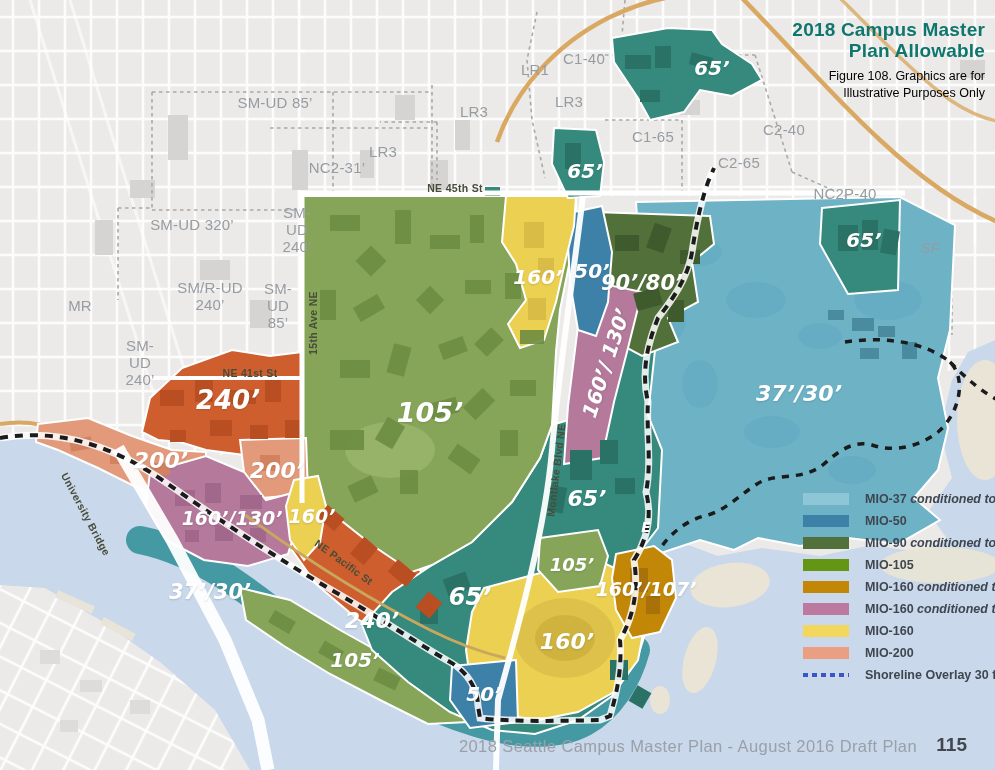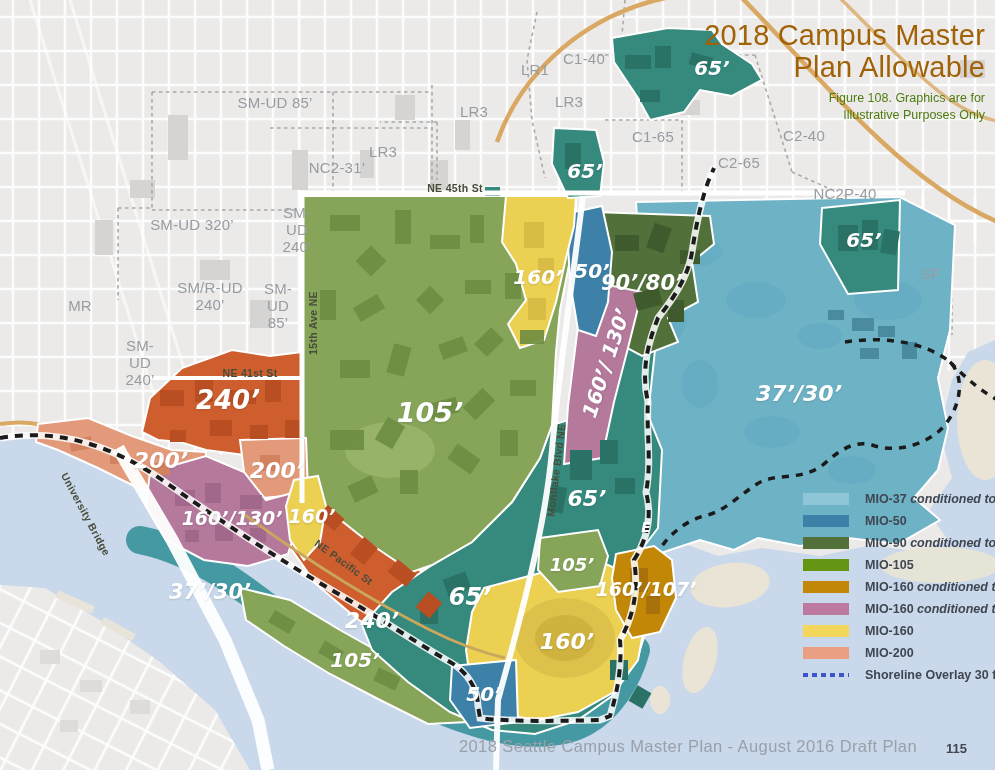--- a/index.html
+++ b/index.html
@@ -10,34 +10,34 @@
   #labels-layer{position:absolute;left:0;top:0;width:100%;height:100%;pointer-events:none;}
   .h-label{position:absolute;color:#fff;font-weight:800;font-style:italic;
            font-family:"DejaVu Sans","Liberation Sans",sans-serif;white-space:nowrap;
            transform:translate(-50%,-50%);text-shadow:0 1px 2px rgba(40,60,60,.18);}
   .z-label{position:absolute;color:#979ca2;font-weight:500;font-size:15px;line-height:1.12;
            white-space:pre-line;text-align:center;transform:translate(-50%,-50%);letter-spacing:.2px;}
   .s-label{position:absolute;color:#474d3a;font-weight:700;font-size:10.5px;white-space:nowrap;
            transform:translate(-50%,-50%);letter-spacing:.3px;}
   
   #title-block{position:absolute;top:20px;right:10px;width:330px;text-align:right;}
-  .t-line{font-size:29px;line-height:1.09;font-weight:400;color:#a16207;letter-spacing:.2px;}
+  .t-line{font-size:19px;line-height:1.09;font-weight:700;color:#0f766e;letter-spacing:.2px;}
   #subtitle{margin-top:7px;}
-  .s-line{font-size:12.5px;line-height:1.35;font-weight:500;color:#4d7c0f;}
+  .s-line{font-size:12.5px;line-height:1.35;font-weight:500;color:#000000;}
   
   #legend{position:absolute;left:803px;top:488px;width:190px;}
   .lg-row{display:flex;align-items:center;height:22px;}
   .lg-swatch{width:46px;height:12px;flex:0 0 46px;margin-right:16px;}
   .lg-dash{width:46px;height:4px;flex:0 0 46px;margin-right:16px;}
   .lg-label{font-size:12.5px;font-weight:700;color:#3f4650;white-space:nowrap;}
   .lg-cond{font-style:italic;}
   
   #footer-caption{position:absolute;right:78px;bottom:14px;font-size:16.5px;color:#9aa0a8;
                   letter-spacing:.4px;}
-  #page-number{position:absolute;right:28px;bottom:14px;font-size:13px;font-weight:800;color:#42464e;}
+  #page-number{position:absolute;right:28px;bottom:14px;font-size:19px;font-weight:800;color:#42464e;}
 </style>
 </head>
 <body>
 
 <div id="stage">
 
 <svg id="map-svg" width="995" height="770" viewBox="0 0 995 770">
   <defs>
     <pattern id="grid" width="26" height="34" patternUnits="userSpaceOnUse">
       <path d="M13,0 V34 M0,17 H26" stroke="#ffffff" stroke-width="2.6" opacity="0.85"></path>
@@ -327,23 +327,23 @@
 UD
 85’</div>
       <div class="z-label" style="left: 140px; top: 363px;">SM-
 UD
 240’</div>
       <div class="z-label" style="left: 535px; top: 70px;">LR1</div>
       <div class="z-label" style="left: 584px; top: 59px;">C1-40</div>
       <div class="z-label" style="left: 569px; top: 102px;">LR3</div>
       <div class="z-label" style="left: 653px; top: 137px;">C1-65</div>
       <div class="z-label" style="left: 739px; top: 163px;">C2-65</div>
-      <div class="z-label" style="left: 784px; top: 136px; margin-left: 20px;">C2-40</div>
+      <div class="z-label" style="left: 784px; top: 130px;">C2-40</div>
       <div class="z-label" style="left: 845px; top: 194px;">NC2P-40</div>
-      <div class="z-label" style="left: 930px; top: 274px; font-style: italic;">SF</div>
+      <div class="z-label" style="left: 930px; top: 248px; font-style: italic;">SF</div>
       <div class="s-label" style="left: 455px; top: 188px;">NE 45th St</div>
       <div class="s-label" style="left: 250px; top: 373px;">NE 41st St</div>
       <div class="s-label" style="left: 313px; top: 323px; transform: translate(-50%, -50%) rotate(-90deg);">15th Ave NE</div>
       <div class="s-label" style="left: 556px; top: 470px; transform: translate(-50%, -50%) rotate(-83deg);">Montlake Blvd NE</div>
       <div class="s-label" style="left: 344px; top: 562px; transform: translate(-50%, -50%) rotate(36deg);">NE Pacific St</div>
       <div class="s-label" style="left: 86px; top: 514px; transform: translate(-50%, -50%) rotate(62deg);">University Bridge</div>
     </div>
 
 <div id="title-block">
   <div id="title-lines">

